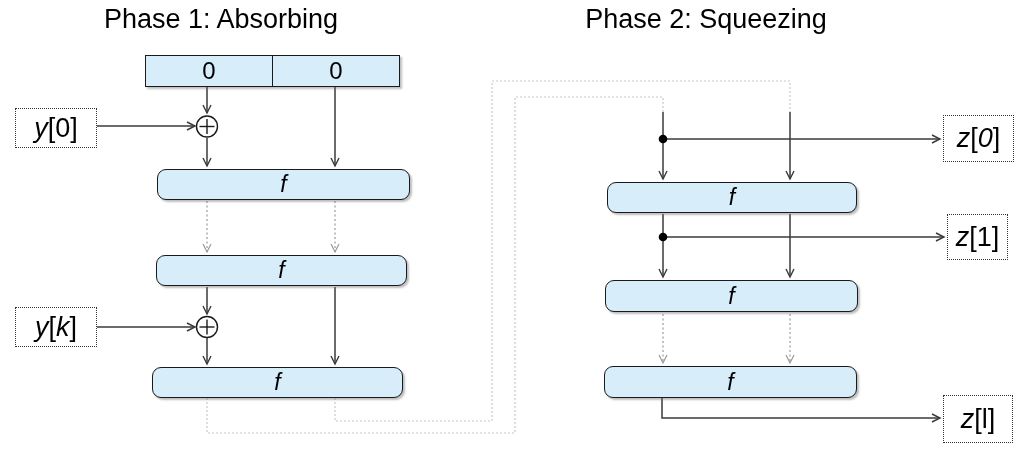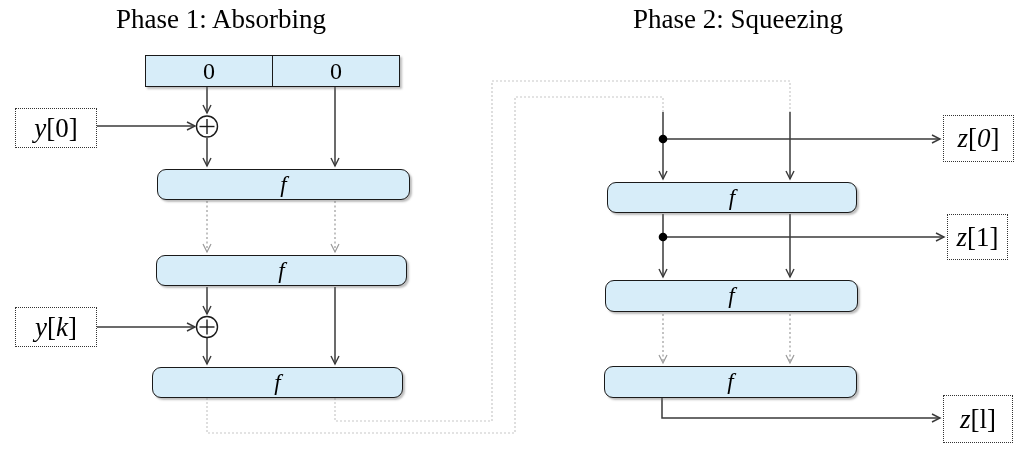--- a/index.html
+++ b/index.html
@@ -1,17 +1,17 @@
 <!DOCTYPE html>
 <html style="--box-fill: #d7edf9; --box-border: #1a1a1a; --solid-line: #3a3a3a; --dashed-line: #9a9a9a; --feedback-line: #c8c8c8; --label-text: #000000;"><head>
 <meta charset="utf-8">
 <style>
   html,body{margin:0;padding:0;background:#fff;}
   .canvas{position:relative;width:1023px;height:451px;background:#ffffff;
-          font-family:Liberation Serif, serif;color:#000;overflow:hidden;}
+          font-family:Liberation Sans, sans-serif;color:#000;overflow:hidden;}
   .title{position:absolute;top:3px;width:300px;text-align:center;font-size:27px;
          line-height:33px;white-space:nowrap;color:var(--label-text);}
   .register{position:absolute;left:145px;top:55px;width:255px;height:32px;display:flex;
             background:var(--box-fill);border:1.5px solid var(--box-border);
             box-sizing:border-box;box-shadow:2px 2px 2px rgba(110,110,110,.45);}
   .cell{flex:1;display:flex;align-items:center;justify-content:center;font-size:24px;}
   .cell.first{border-right:1.5px solid var(--box-border);}
   .fbox{position:absolute;background:var(--box-fill);border:1.5px solid var(--box-border);
         border-radius:9px;box-sizing:border-box;display:flex;align-items:center;
         justify-content:center;font-size:23px;font-style:italic;
@@ -80,21 +80,21 @@
       <circle class="xorc" cx="207" cy="327" r="10.5"></circle>
       <line class="xorl" x1="199.5" y1="327" x2="214.5" y2="327"></line>
       <line class="xorl" x1="207" y1="319.5" x2="207" y2="334.5"></line>
     </g>
 
     <circle class="dot" cx="663" cy="139" r="4.3"></circle>
     <circle class="dot" cx="663" cy="237" r="4.3"></circle>
   </svg>
 
   <div class="title" style="left:71px;">Phase 1: Absorbing</div>
-  <div class="title" style="left:588px;">Phase 2: Squeezing</div>
+  <div class="title" style="left:556px;">Phase 2: Squeezing</div>
 
   <div class="register">
     <div class="cell first">0</div>
     <div class="cell">0</div>
   </div>
 
   <div class="fbox" style="left:157px;top:169px;width:253px;height:31px;">
     <span class="it">f</span>
     </div>
   <div class="fbox" style="left:156px;top:255px;width:251px;height:31px;">

